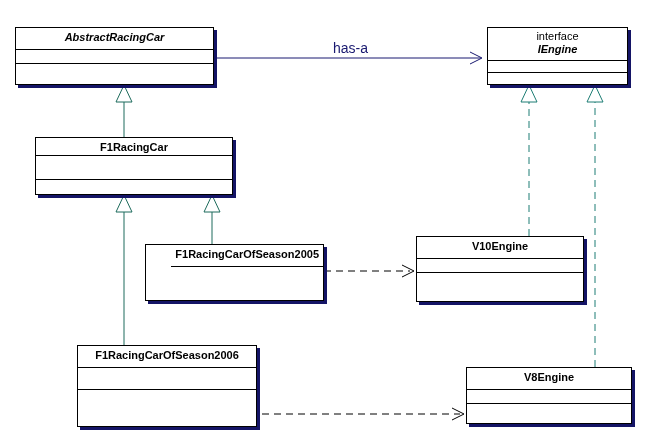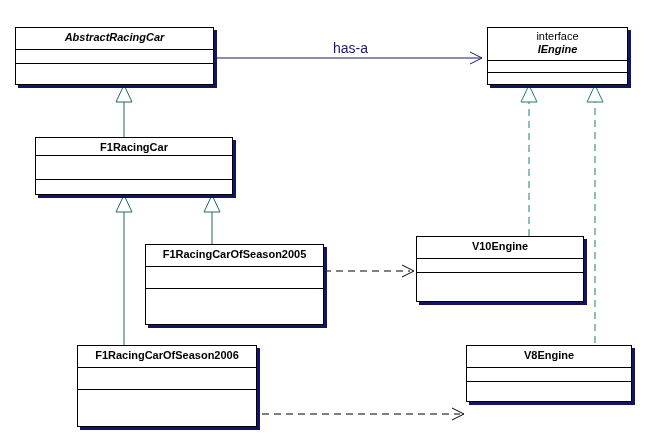--- a/index.html
+++ b/index.html
@@ -140,37 +140,37 @@
     <div class="uml-attrs" style="height:14px;"></div>
     <div class="uml-ops"></div>
   </div>
 
   <div class="uml-class" style="left:35px; top:137px; width:198px; height:58px;gap:14px;">
     <div class="uml-name" style="height:22px;">F1RacingCar</div>
     <div class="uml-attrs" style="height:14px;"></div>
     <div class="uml-ops"></div>
   </div>
 
-  <div class="uml-class" style="left:145px; top:244px; width:179px; height:81px;">
+  <div class="uml-class" style="left:145px; top:244px; width:179px; height:57px;align-items:flex-end;">
     <div class="uml-name" style="height:22px;">F1RacingCarOfSeason2005</div>
     <div class="uml-attrs" style="height:22px;"></div>
     <div class="uml-ops"></div>
   </div>
 
   <div class="uml-class" style="left:416px; top:236px; width:168px; height:66px;">
     <div class="uml-name" style="height:22px;">V10Engine</div>
     <div class="uml-attrs" style="height:14px;"></div>
     <div class="uml-ops"></div>
   </div>
 
   <div class="uml-class" style="left:34px; top:345px; width:180px; height:82px;margin-left:43px;">
     <div class="uml-name" style="height:22px;">F1RacingCarOfSeason2006</div>
     <div class="uml-attrs" style="height:22px;"></div>
     <div class="uml-ops"></div>
   </div>
 
-  <div class="uml-class" style="left:466px; top:345px; width:166px; height:57px;">
+  <div class="uml-class" style="left:466px; top:367px; width:166px; height:57px;">
     <div class="uml-name" style="height:22px;">V8Engine</div>
     <div class="uml-attrs" style="height:14px;"></div>
     <div class="uml-ops"></div>
   </div>
 
 </div>
 
 </body></html>

